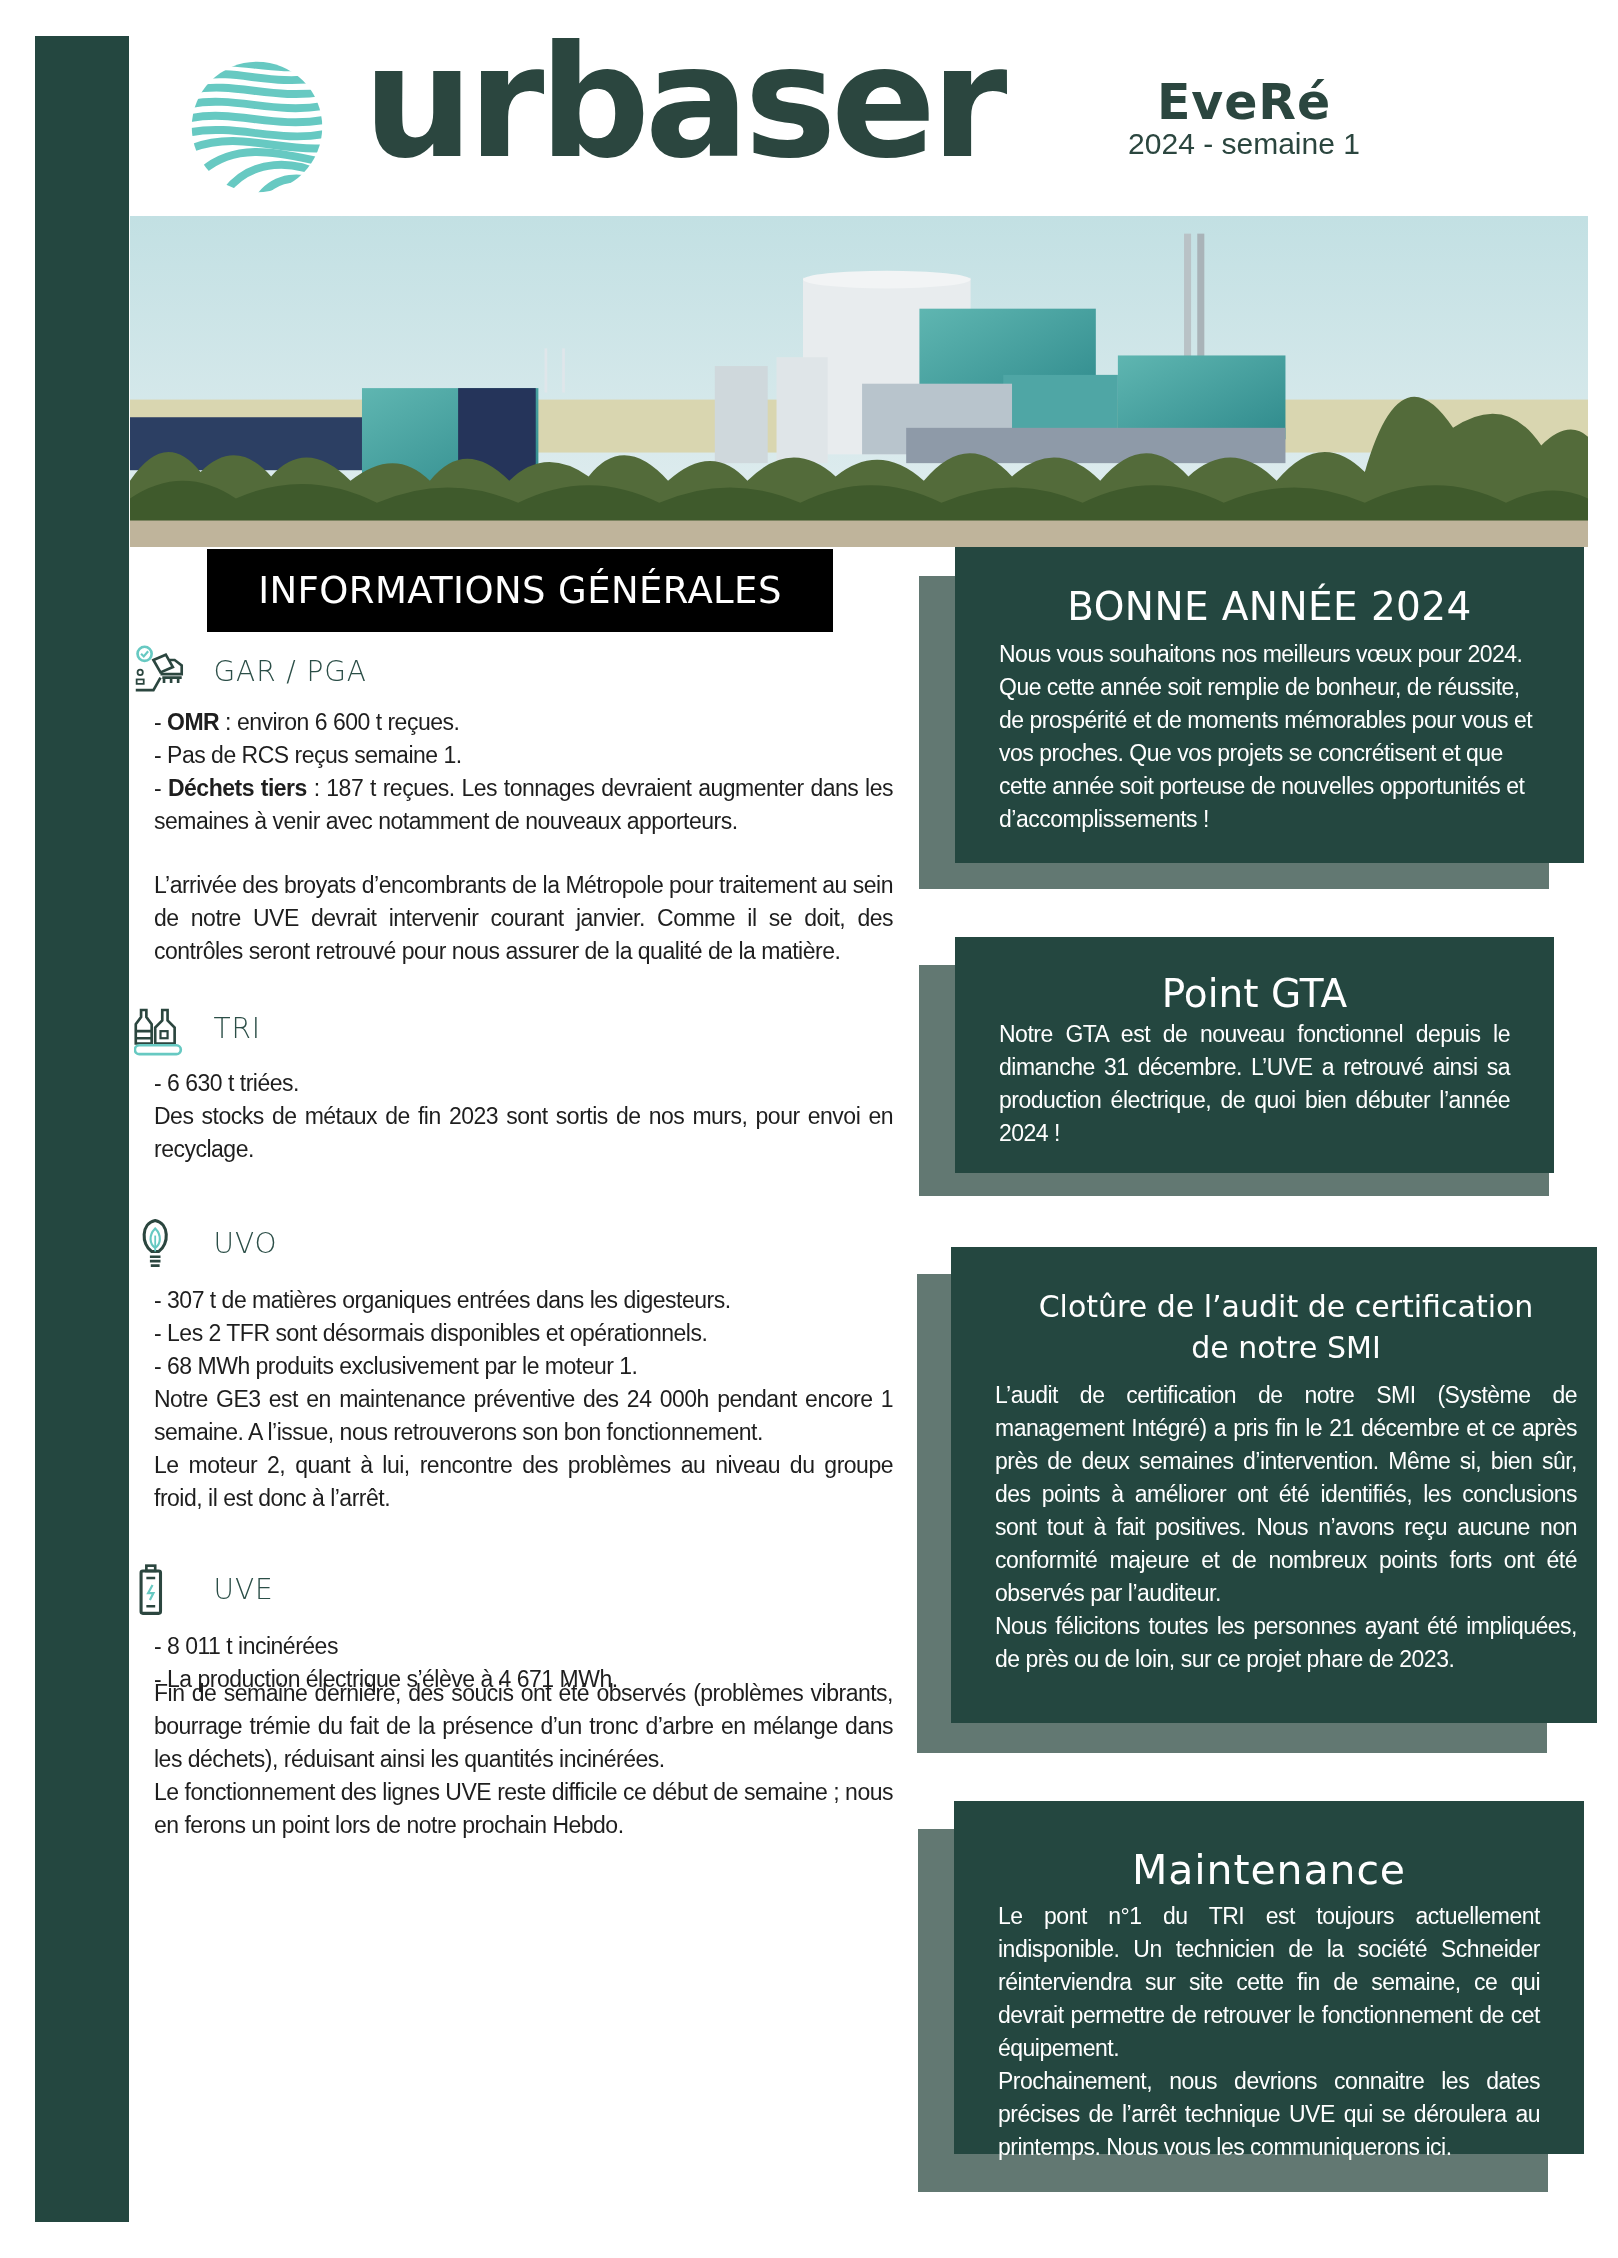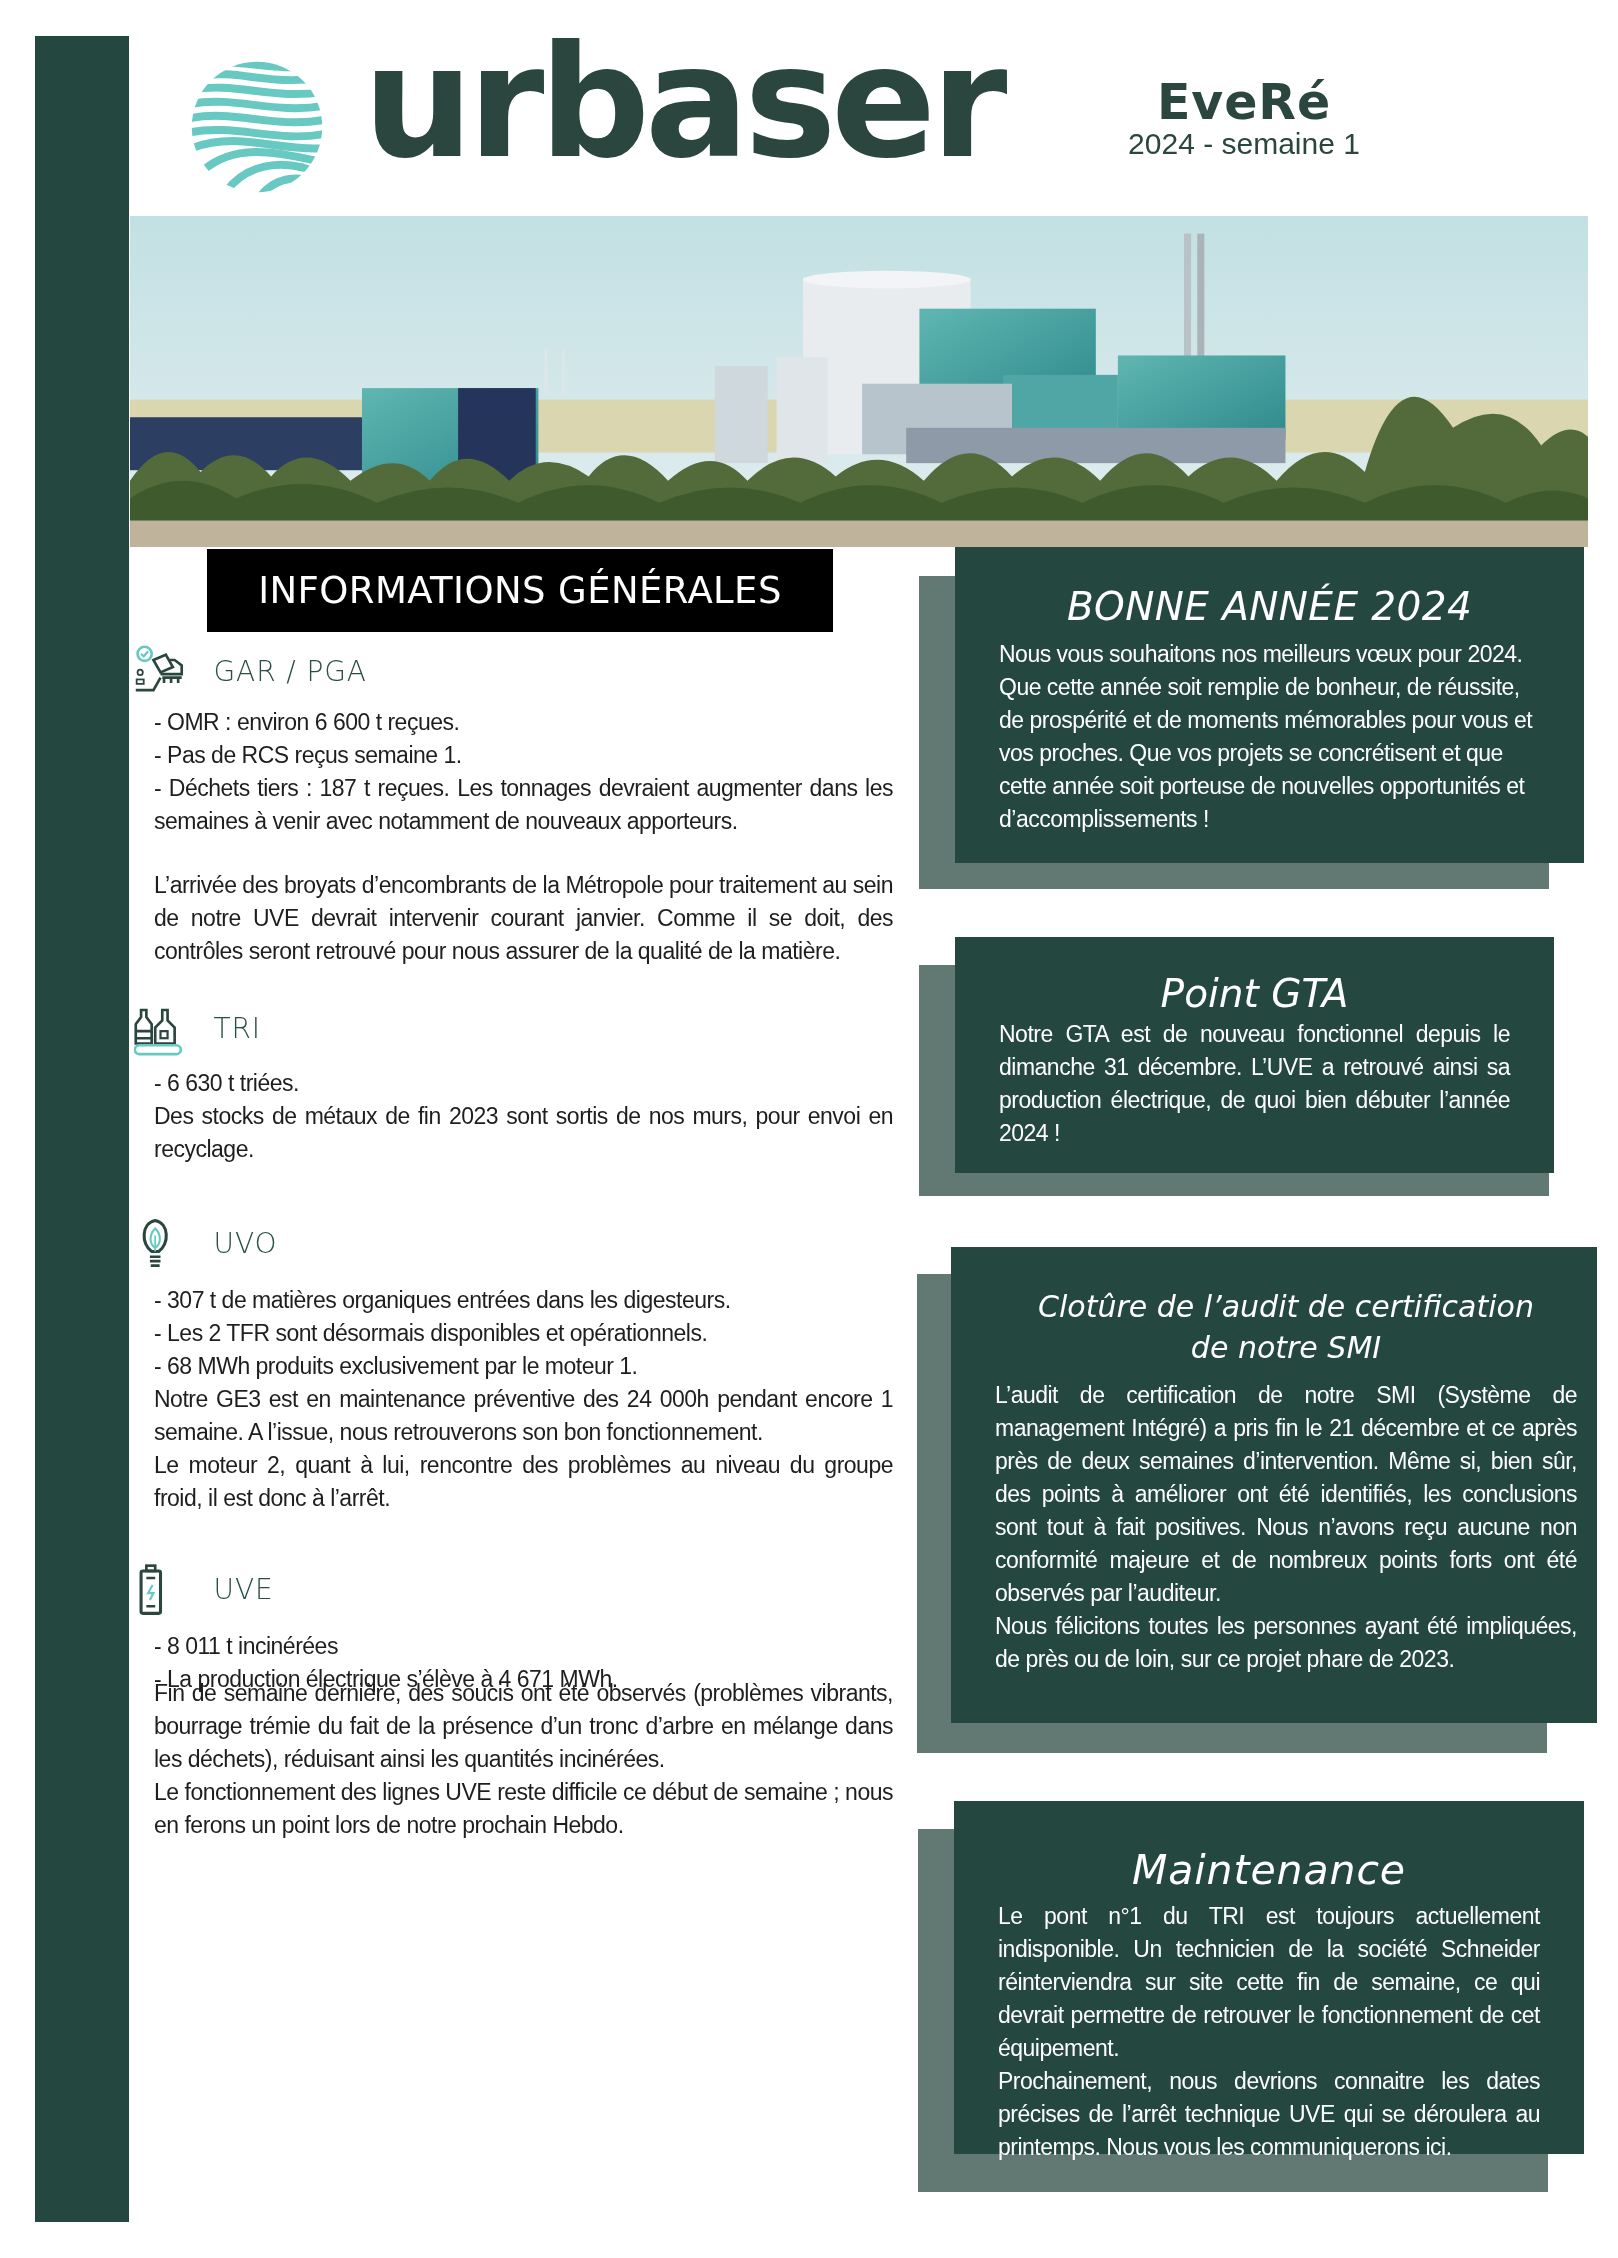--- a/index.html
+++ b/index.html
@@ -25,26 +25,26 @@
                     display:flex; align-items:center; justify-content:center; letter-spacing:0.4px; }
 
   
   .sec-head { position:absolute; left:134px; display:flex; align-items:center; }
   .sec-head .ico { width:53px; height:55px; }
   .sec-head .lbl { margin-left:26.5px; font-family:"DejaVu Sans", sans-serif; font-weight:300;
                    font-size:28px; color:#2b4e47; letter-spacing:0.9px;text-align:center; }
   .para { position:absolute; left:154px; width:739px; font-size:23px; line-height:33px;
           color:#1e1e1e; text-align:justify; letter-spacing:-0.5px; }
   .para p { margin:0; }
-  .para b { font-weight:normal; }
+  .para b { font-weight:bold; }
 
   
   .card-shadow { position:absolute; background:#627872; }
   .card { position:absolute; background:#244740; color:#fff; box-sizing:border-box; }
-  .card .ct { font-family:"DejaVu Sans", sans-serif; text-align:center; color:#fff;font-style:italic; }
+  .card .ct { font-family:"DejaVu Sans", sans-serif; text-align:center; color:#fff; }
   .card .cb { font-size:23px; line-height:33px; text-align:justify; letter-spacing:-0.5px; }
   .card .cb p { margin:0; }
 </style>
 </head>
 <body>
 
 <div class="abs side-bar"></div>
 
 <div class="abs logo-mark">
   <svg width="134" height="134" viewBox="0 0 152 152">

